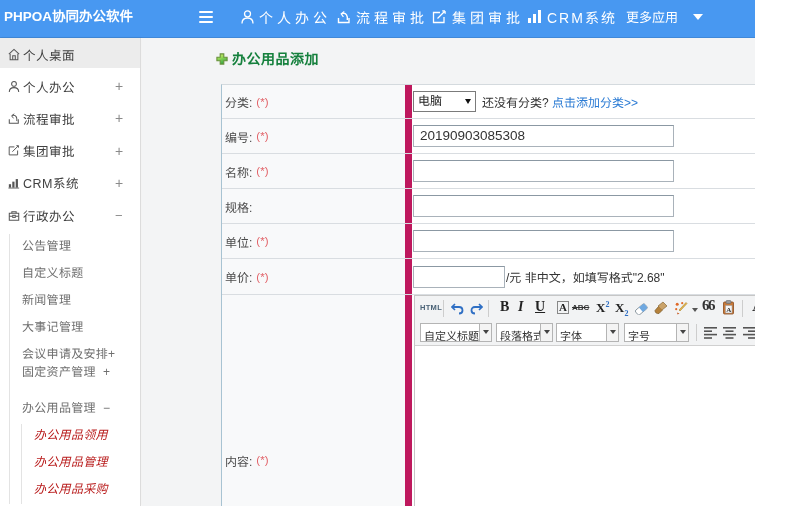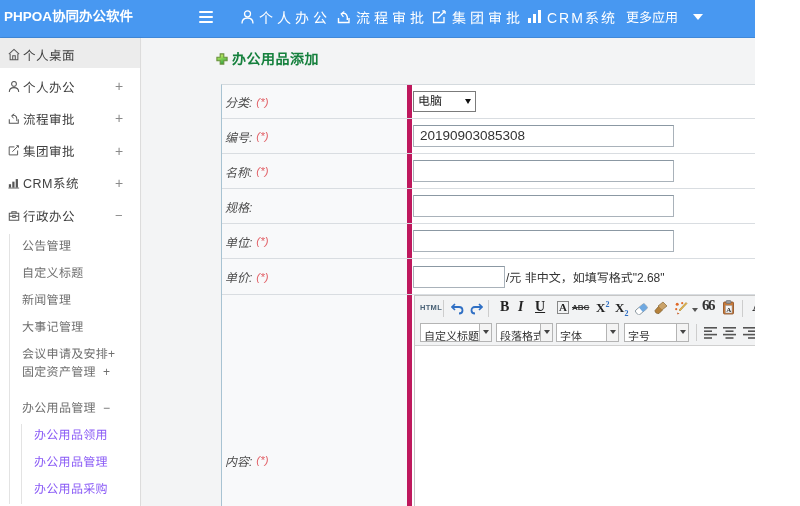--- a/index.html
+++ b/index.html
@@ -16,33 +16,33 @@
 
 
 .sidebar { position:absolute; left:0; top:38px; width:141px; height:468px; background:#fff; border-right:1px solid #dcdcdc; box-shadow:1px 0 2px rgba(0,0,0,0.07); }
 .snav { position:absolute; height:32.2px; width:140px; display:flex; align-items:center; font-size:12.5px; color:#414141;padding-left:18px; }
 .snav .sicon { position:absolute; left:8px; width:12px; height:13px; }
 .snav .stxt { position:absolute; left:23px; letter-spacing:0.5px; }
 .snav .plus { position:absolute; left:115px; font-size:14px; color:#8a8a8a; font-weight:normal; }
 .snav.active { background:linear-gradient(#ececec,#ececec) no-repeat; background-size:140px 30px; }
 .snav2 { position:absolute; width:140px; height:27px; display:flex; align-items:center; font-size:12px; color:#6f6f6f; }
 .snav2 .stxt { position:absolute; left:22px; letter-spacing:0.3px; }
-.snav3 { position:absolute; width:140px; height:27px; display:flex; align-items:center; font-size:12px; color:#8b5cf6; }
+.snav3 { position:absolute; width:140px; height:27px; display:flex; align-items:center; font-size:12px; color:#b91c1c;font-style:italic; }
 .snav3 .stxt { position:absolute; left:34px; letter-spacing:0.3px; }
 .tline { position:absolute; width:1px; background:#e3e3e3; }
 
 
 .main { position:absolute; left:142px; top:38px; width:658px; height:468px; background:#f3f4f5; overflow:hidden; }
 .title { position:absolute; left:73px; top:11px; height:16px; white-space:nowrap; }
 .title .ttxt { position:absolute; left:17px; top:-1px; font-size:14px; font-weight:bold; color:#15803d; letter-spacing:0.5px; }
 
 
 .ftable { position:absolute; left:79px; top:46px; width:650px; border-top:1px solid #d4dade; border-left:1px solid #a8c3d2; }
 .frow { display:flex; border-bottom:1px solid #d9dde1; }
-.flabel { width:190px; min-width:190px; background:#f8f9fa; border-right:5px solid #be185d; display:flex; align-items:center; padding-left:3px; font-size:12px; color:#4c4c4c;font-style:italic; }
+.flabel { width:190px; min-width:190px; background:#f8f9fa; border-right:7px solid #be185d; display:flex; align-items:center; padding-left:3px; font-size:12px; color:#4c4c4c; }
 .star { color:#e2646a; margin-left:4px; font-size:11.5px; }
 .fval { flex:1; background:#fff; display:flex; align-items:center; position:relative; }
 .inp { height:22px; border:1px solid #a9b2ba; border-top-color:#8b98a3; background:#fff; margin-left:1px; }
 .inp.big { width:261px; font-size:13.5px; color:#333; line-height:20px; padding-left:6px; }
 .sel { width:63px; height:21px; border:1px solid #7b7b7b; background:#fff; margin-left:1px; position:relative; font-size:12px; color:#222; line-height:18px; padding-left:4px; }
 .sel .arr { position:absolute; right:4px; top:7px; width:0; height:0; border-left:3.5px solid transparent; border-right:3.5px solid transparent; border-top:5px solid #111; }
 .note { font-size:12px; color:#333; margin-left:6px; }
 .link { font-size:12px; color:#2b7bd4; }
 
 
@@ -218,20 +218,21 @@
           <path d="M4.2 0.9 H7.8 V4.2 H11.1 V7.8 H7.8 V11.1 H4.2 V7.8 H0.9 V4.2 H4.2 Z" fill="url(#gp)" stroke="#67903b" stroke-width="1.1"></path>
         </svg>
       <span class="ttxt">办公用品添加</span>
     </div>
 
     <div class="ftable">
       <div class="frow" style="height:34px;">
         <div class="flabel">分类:<span class="star">(*)</span></div>
         <div class="fval">
           <div class="sel">电脑<span class="arr"></span></div>
+          <span class="note">还没有分类? <span class="link">点击添加分类&gt;&gt;</span></span>
         </div>
       </div>
       <div class="frow" style="height:35px;">
         <div class="flabel">编号:<span class="star">(*)</span></div>
         <div class="fval">
             <div class="inp big">20190903085308</div>
           </div>
       </div>
       <div class="frow" style="height:35px;">
         <div class="flabel">名称:<span class="star">(*)</span></div>

